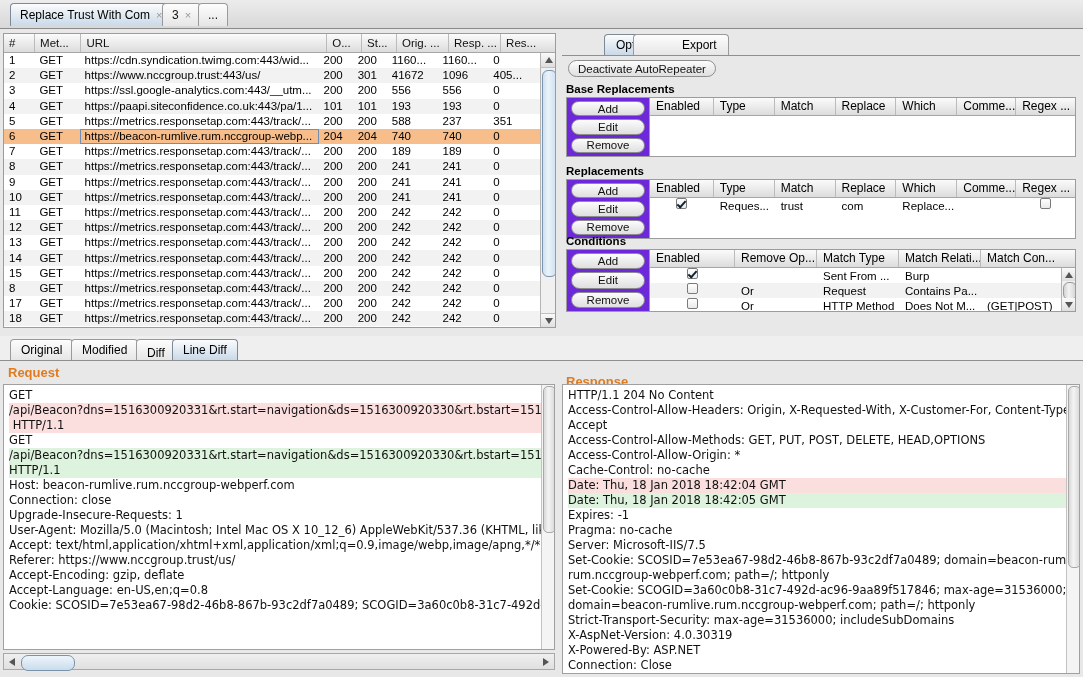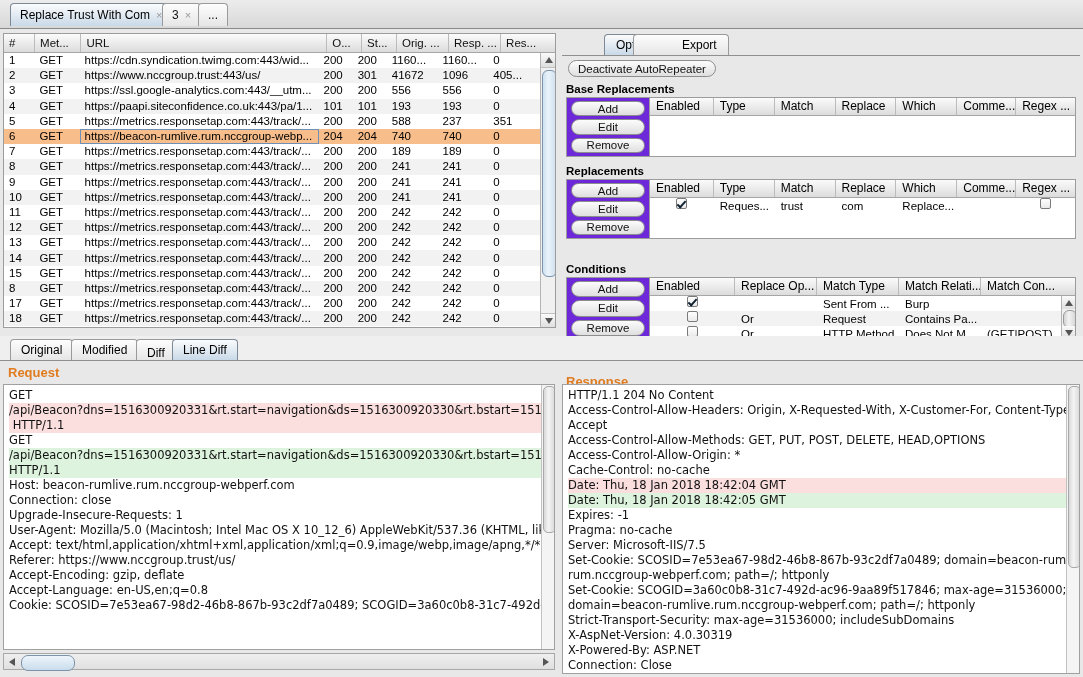--- a/index.html
+++ b/index.html
@@ -530,32 +530,32 @@
             <div style="width:62px">Replace...</div>
             <div style="width:60px"></div>
             <div style="width:60px" class="ctr">
                 <span class="cb"></span>
               </div>
           </div>
         </div>
       </div>
     </div>
 
-    <div class="sec" style="top:230px;">
+    <div class="sec" style="top:202px;">
       <div class="sec-label section-title">Conditions</div>
       <div class="sec-box" style="height:63px;">
         <div class="sec-btns">
           <div class="btn">Add</div>
           <div class="btn">Edit</div>
           <div class="btn">Remove</div>
         </div>
         <div class="sec-tbl">
           <div class="sh">
             <div style="width:85px">Enabled</div>
-            <div style="width:82px">Replace Op...</div>
+            <div style="width:82px">Remove Op...</div>
             <div style="width:82px">Match Type</div>
             <div style="width:82px">Match Relati...</div>
             <div style="width:82px;border-right:none">Match Con...</div>
           </div>
           <div class="sr" style="height:15px">
             <div style="width:85px" class="ctr">
                 <span class="cb on"></span>
               </div>
             <div style="width:82px"></div>
             <div style="width:82px">Sent From ...</div>

